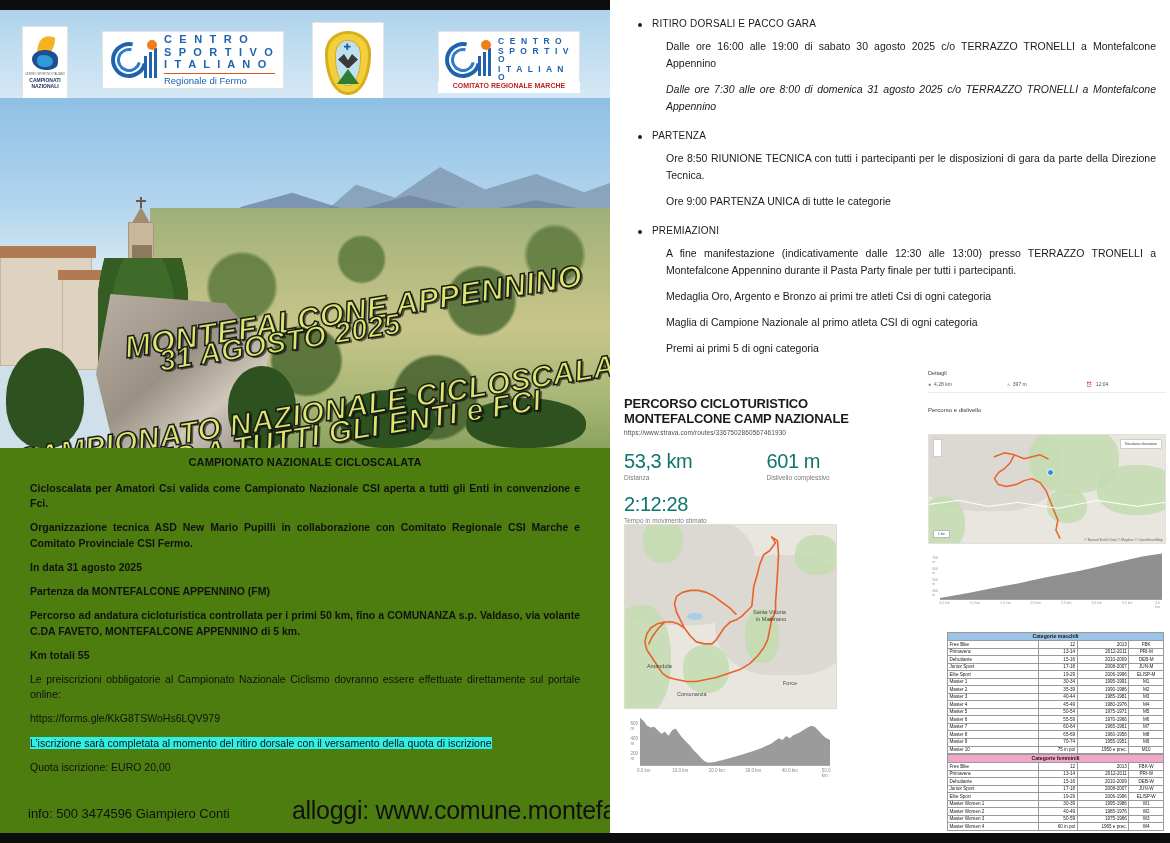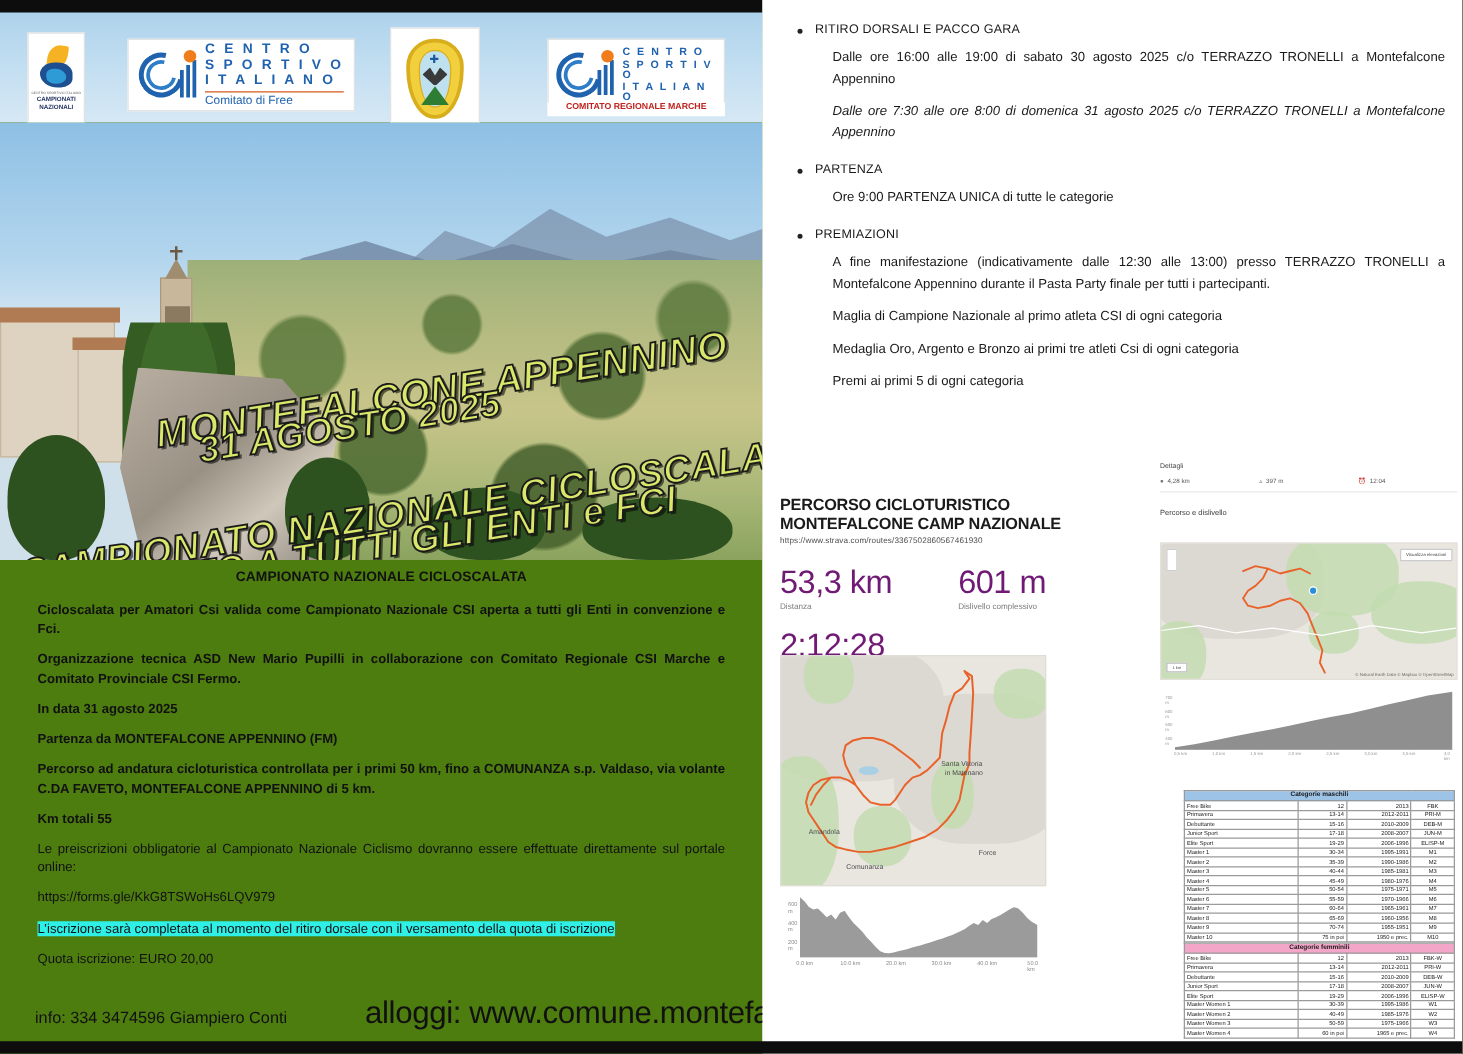--- a/index.html
+++ b/index.html
@@ -158,21 +158,21 @@
   .r-p { font-size: 10.5px; line-height: 1.62; color: #1a1a1a; text-align: justify;
          margin: 0 0 9px 42px; }
   .r-p.italic { font-style: italic; }
 
   
   .strava { position: absolute; left: 624px; top: 396px; width: 285px; }
   .st-h { font-size: 13px; font-weight: bold; color: #1a1a1a; line-height: 1.18; letter-spacing: -.2px; }
   .st-url { font-size: 6.5px; color: #4d4d4d; margin-top: 2px; letter-spacing: .1px; }
   .st-stats { display: flex; margin-top: 14px; }
   .st-stat { width: 50%; }
-  .st-big { font-size: 26px; color: #701a75; letter-spacing: -.4px; }
+  .st-big { font-size: 20px; color: #0f766e; letter-spacing: -.4px; }
   .st-lab { font-size: 6.5px; color: #7a7a7a; margin-top: 1px; }
   .st-time { margin-top: 12px; }
 
   .minimap { position: absolute; left: 624px; top: 524px; width: 213px; height: 185px;
              background: #e9e6e0; overflow: hidden; border: 1px solid #e0ddd7; }
   .mm-green { position: absolute; background: #c3dcb0; opacity: .85; border-radius: 45%; }
   .mm-grey { position: absolute; background: #dcd8d2; border-radius: 40%; }
   .mm-water { position: absolute; background: #a8cfe4; border-radius: 50%; }
   .mm-label { position: absolute; font-size: 5.5px; color: #4a4a4a; white-space: nowrap; }
   .mm-route { position: absolute; inset: 0; }
@@ -245,21 +245,21 @@
                 <i style="height:22px"></i>
                 <i style="height:26px"></i>
                 <i style="height:30px"></i>
               </div>
             <div class="dot"></div>
           </div>
           <div class="csi-txt">
             <span class="w">C E N T R O</span>
             <span class="w">S P O R T I V O</span>
             <span class="w">I T A L I A N O</span>
-            <div class="csi-sub">Comitato di Free</div>
+            <div class="csi-sub">Regionale di Fermo</div>
           </div>
         </div>
 
         <div class="logo-box logo-stemma">
           <div class="shield">
             <div class="inner"></div>
             <div class="cross">✚</div>
             <div class="bird"></div>
             <div class="mount"></div>
           </div>
@@ -331,50 +331,51 @@
           <div class="doc-p b">Partenza da MONTEFALCONE APPENNINO (FM)</div>
           <div class="doc-p b">Percorso ad andatura cicloturistica controllata per i primi 50 km, fino a COMUNANZA s.p. Valdaso, via volante C.DA FAVETO, MONTEFALCONE APPENNINO di 5 km.</div>
           <div class="doc-p b">Km totali 55</div>
           <div class="doc-p">Le preiscrizioni obbligatorie al Campionato Nazionale Ciclismo dovranno essere effettuate direttamente sul portale online:</div>
           <div class="doc-p">https://forms.gle/KkG8TSWoHs6LQV979</div>
           <div class="doc-p"><span class="hl">L’iscrizione sarà completata al momento del ritiro dorsale con il versamento della quota di iscrizione</span></div>
           <div class="doc-p">Quota iscrizione: EURO 20,00</div>
         </div>
     </div>
 
-    <div class="footer-left">info: 334 3474596 Giampiero Conti</div>
+    <div class="footer-left">info: 500 3474596 Giampiero Conti</div>
   </div>
 
   <div class="footer-big">alloggi: www.comune.montefalconeappennino.fm.it</div>
 
   <div class="right-col">
     <div id="program-blocks">
         <div class="bullet-block">
           <div class="bullet-hd">
             <div class="bullet-dot"></div>
             <span>RITIRO DORSALI E PACCO GARA</span>
           </div>
           <div class="r-p">Dalle ore 16:00 alle 19:00 di sabato 30 agosto 2025 c/o TERRAZZO TRONELLI a Montefalcone Appennino</div>
           <div class="r-p italic">Dalle ore 7:30 alle ore 8:00 di domenica 31 agosto 2025 c/o TERRAZZO TRONELLI a Montefalcone Appennino</div>
         </div>
         <div class="bullet-block">
           <div class="bullet-hd">
             <div class="bullet-dot"></div>
             <span>PARTENZA</span>
           </div>
+          <div class="r-p">Ore 8:50 RIUNIONE TECNICA con tutti i partecipanti per le disposizioni di gara da parte della Direzione Tecnica.</div>
           <div class="r-p">Ore 9:00 PARTENZA UNICA di tutte le categorie</div>
         </div>
         <div class="bullet-block">
           <div class="bullet-hd">
             <div class="bullet-dot"></div>
             <span>PREMIAZIONI</span>
           </div>
           <div class="r-p">A fine manifestazione (indicativamente dalle 12:30 alle 13:00) presso TERRAZZO TRONELLI a Montefalcone Appennino durante il Pasta Party finale per tutti i partecipanti.</div>
+          <div class="r-p">Medaglia Oro, Argento e Bronzo ai primi tre atleti Csi di ogni categoria</div>
           <div class="r-p">Maglia di Campione Nazionale al primo atleta CSI di ogni categoria</div>
-          <div class="r-p">Medaglia Oro, Argento e Bronzo ai primi tre atleti Csi di ogni categoria</div>
           <div class="r-p">Premi ai primi 5 di ogni categoria</div>
         </div>
       </div>
   </div>
 
   <div class="strava">
     <div class="st-h">PERCORSO CICLOTURISTICO</div>
     <div class="st-h">MONTEFALCONE CAMP NAZIONALE</div>
     <div class="st-url">https://www.strava.com/routes/3367502860567461930</div>
     <div class="st-stats">

